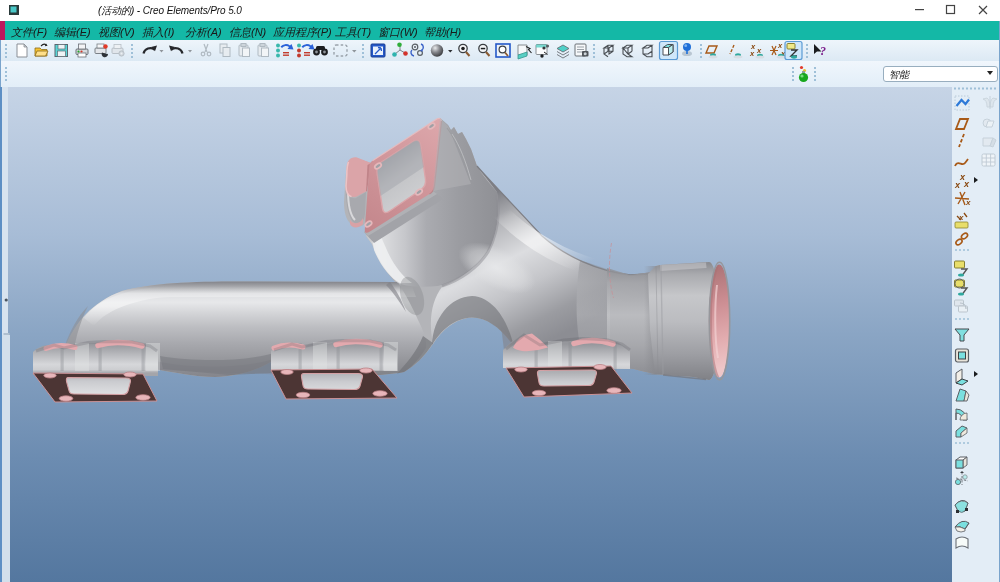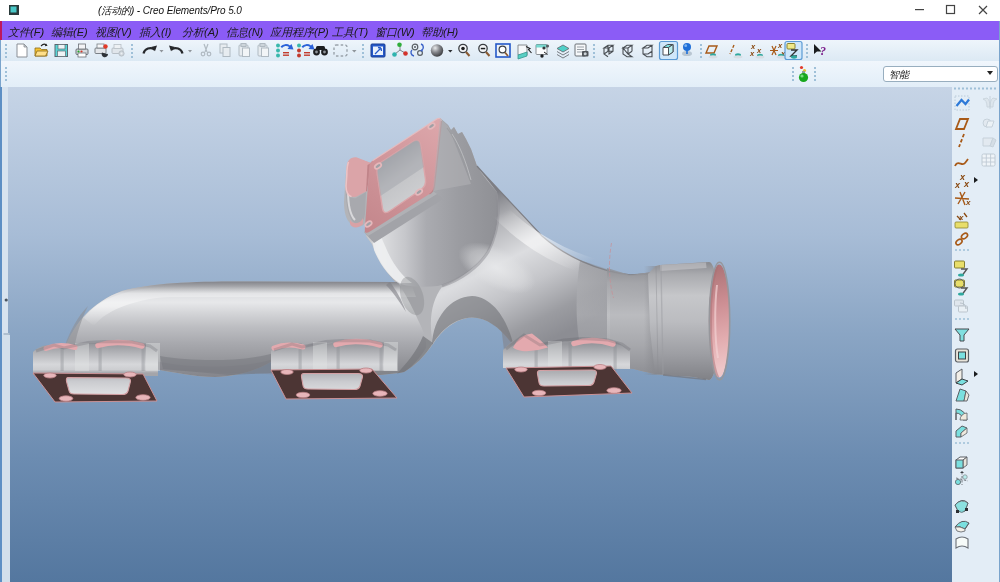--- a/index.html
+++ b/index.html
@@ -4,21 +4,21 @@
 <style>
 html,body{margin:0;padding:0;}
 body{width:1000px;height:582px;overflow:hidden;font-family:"Liberation Sans",sans-serif;position:relative;background:#fff;}
 #win{position:absolute;left:0;top:0;width:836px;height:582px;font-style:italic;}
 
 #titlebar{position:absolute;left:0;top:0;width:1000px;height:21px;background:#ffffff;}
 #title-ico{position:absolute;left:9px;top:5px;width:10px;height:10px;}
 #title-text{position:absolute;left:98px;top:4px;font-size:10px;color:#111;letter-spacing:-0.1px;}
 .winbtn{position:absolute;top:0px;width:30px;height:20px;color:#444;text-align:center;}
 
-#menubar{position:absolute;left:0;top:21px;width:1000px;height:19px;background:#8b5cf6;border-left:2px solid #be185d;border-right:1px solid #7aa4cc;box-sizing:border-box;}
+#menubar{position:absolute;left:0;top:21px;width:1000px;height:19px;background:#14b8a6;border-left:5px solid #be185d;border-right:1px solid #7aa4cc;box-sizing:border-box;}
 .mi{position:absolute;top:4px;font-size:11px;color:#1a1a1a;}
 
 #tb1{position:absolute;left:0;top:40px;width:1000px;height:21px;background:linear-gradient(#eef5fb,#dce9f4);border-left:1px solid #7aa4cc;border-right:1px solid #7aa4cc;box-sizing:border-box;}
 #tb2{position:absolute;left:0;top:61px;width:1000px;height:26px;background:linear-gradient(#f0f6fc,#e2eef8);border-left:1px solid #7aa4cc;border-right:1px solid #7aa4cc;box-sizing:border-box;}
 
 #main{position:absolute;left:0;top:87px;width:1000px;height:495px;}
 #leftstrip{position:absolute;left:0;top:0;width:8px;height:495px;background:#d7e3ef;border-left:2px solid #5d8fc4;box-sizing:border-box;}
 #viewport{position:absolute;left:8px;top:0;width:944px;height:495px;background:linear-gradient(#c6d4e6 0%,#a7bcd6 30%,#8aa5c4 50%,#6c8cb1 75%,#54779f 100%);}
 #rightbar{position:absolute;left:952px;top:0;width:48px;height:495px;background:#e3edf6;border-right:1px solid #7aa4cc;box-sizing:border-box;}
 

